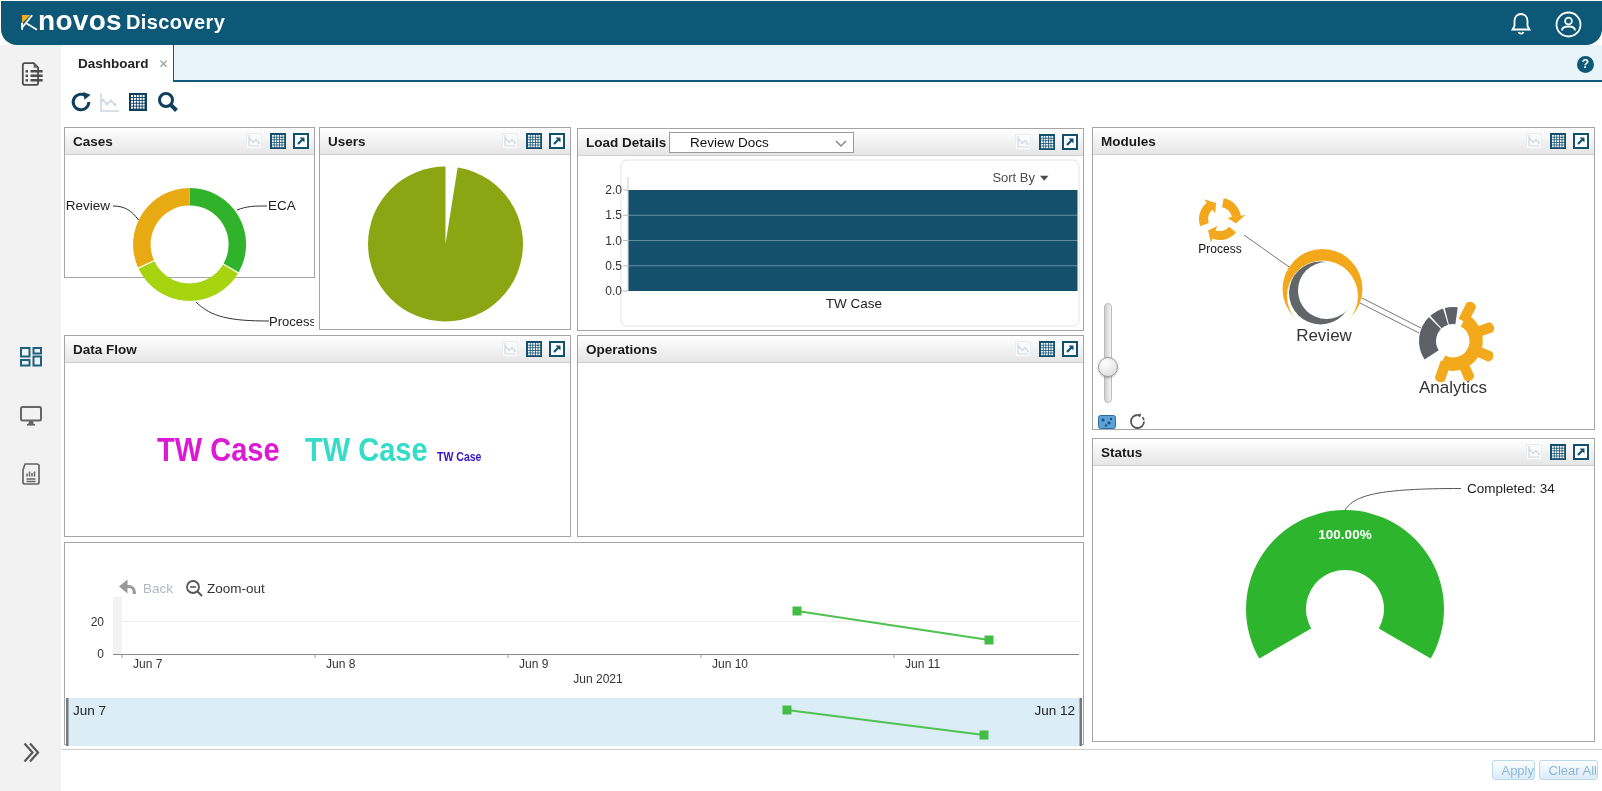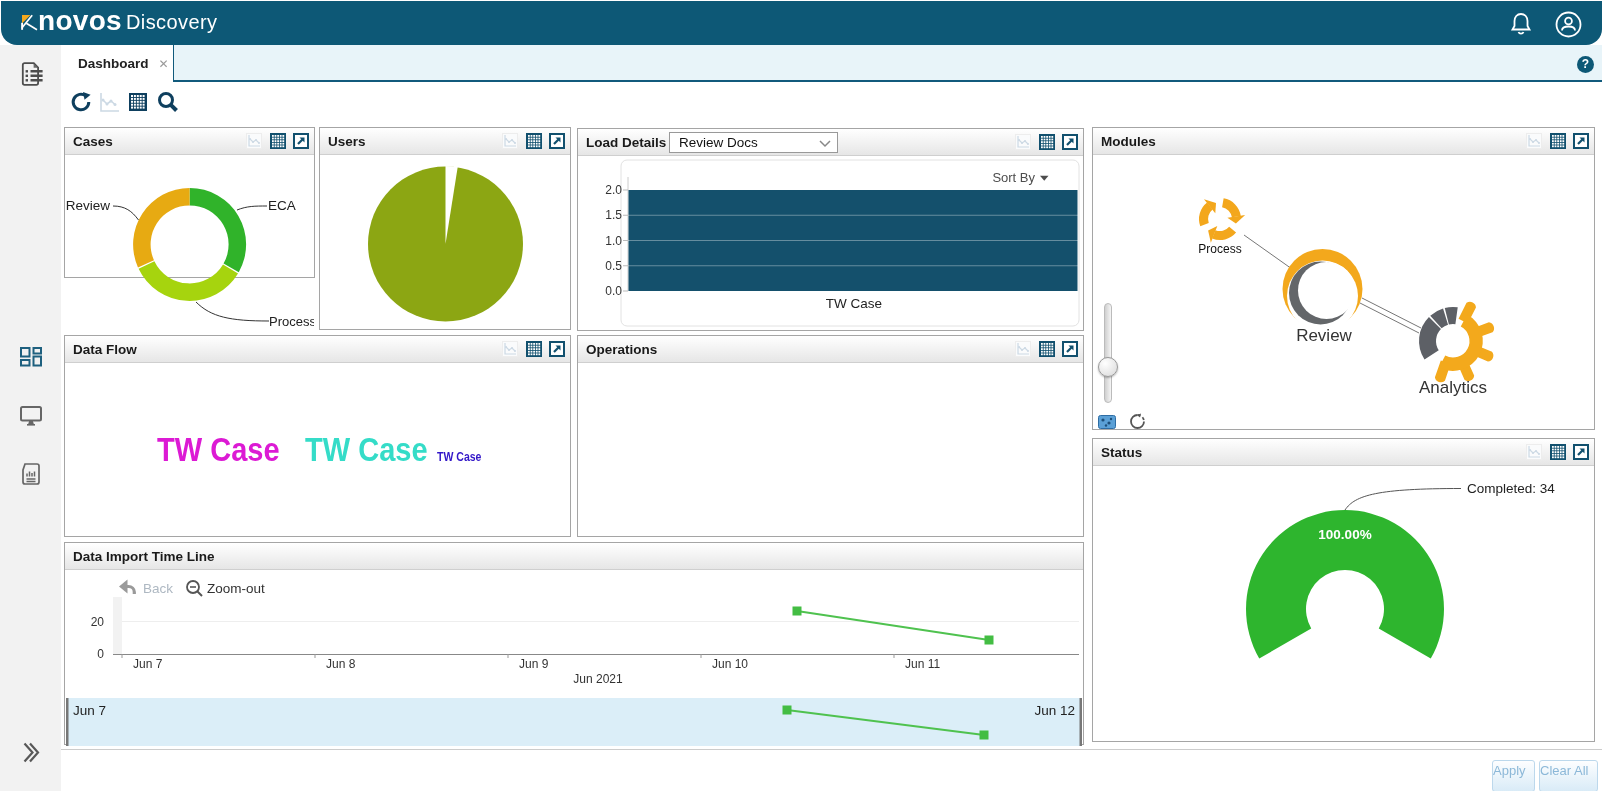--- a/index.html
+++ b/index.html
@@ -1,35 +1,35 @@
 <!DOCTYPE html>
 <html><head><meta charset="utf-8"><style>
 *{margin:0;padding:0;box-sizing:border-box}
 html,body{width:1602px;height:791px;font-family:"Liberation Sans",sans-serif;background:#fff;overflow:hidden;position:relative}
 .topbar{position:absolute;left:1px;top:1px;width:1601px;height:44px;background:#0d5876;border-radius:0 0 16px 16px}
 .brand1{position:absolute;left:37px;top:7px;font-size:28px;line-height:26px;color:#fff;letter-spacing:0.3px;font-weight:bold}
-.brand2{position:absolute;left:125px;top:11px;font-size:20px;line-height:20px;font-weight:normal;color:#fff;letter-spacing:0.4px}
+.brand2{position:absolute;left:125px;top:11px;font-size:20px;line-height:20px;font-weight:bold;color:#fff;letter-spacing:0.4px}
 .sidebar{position:absolute;left:0;top:45px;width:61px;height:746px;background:#f2f2f2}
 .tabstrip{position:absolute;left:61px;top:45px;width:1541px;height:35px;background:#e8f4f9}
 .tabline{position:absolute;left:174px;top:80px;width:1428px;height:1.5px;background:#115a7c}
 .tab{position:absolute;left:61px;top:45px;width:113px;height:37px;background:#fff;border-right:1.5px solid #115a7c;font-size:13.5px;font-weight:bold;color:#222;padding:11px 8px 0 17px}
 .tabx{color:#999;font-weight:normal;font-size:12px;margin-left:10px}
 .qmark{position:absolute;left:1577px;top:56px;width:17px;height:17px;border-radius:50%;background:#0d5876;color:#fff;font-size:12px;font-weight:bold;text-align:center;line-height:17px}
 .panel{position:absolute;border:1px solid #a5a5a5;background:#fff}
 .phead{position:absolute;left:0;top:0;right:0;height:27px;background:linear-gradient(#ffffff,#e6e6e6);border-bottom:1px solid #cfcfcf}
 .ptitle{position:absolute;left:8px;top:6px;font-size:13.5px;font-weight:bold;color:#1a1a1a}
 .hic{position:absolute;right:5px;top:5px}
 .hic svg{margin-left:3px;vertical-align:top}
-.sel{position:absolute;left:91px;top:3px;width:169px;height:21px;background:#fff;border:1px solid #999;font-size:13.5px;color:#111;padding:2px 0 0 9px}
+.sel{position:absolute;left:91px;top:3px;width:185px;height:21px;background:#fff;border:1px solid #999;font-size:13.5px;color:#111;padding:2px 0 0 20px}
 .clbl{font-size:13.5px;fill:#222}
 .ax{font-size:12px;fill:#333}
 .vslider{position:absolute;left:11px;top:175px;width:8px;height:100px;background:linear-gradient(90deg,#cfcfcf,#f5f5f5);border:1px solid #bbb;border-radius:4px}
 .vthumb{position:absolute;left:-7px;top:53px;width:20px;height:20px;border-radius:50%;background:radial-gradient(circle at 35% 30%,#fff,#d8d8d8);border:1px solid #999;box-shadow:0 1px 2px rgba(0,0,0,0.3)}
 .fline{position:absolute;left:61px;top:749px;width:1541px;height:1px;background:#ccc}
-.btn{position:absolute;top:760px;height:32px;border:1px solid #bcd8ec;border-radius:3px;background:linear-gradient(#fdfeff,#d9ebf7);color:#8cb8d8;font-size:13px;text-align:left;line-height:20px}
+.btn{position:absolute;top:760px;height:20px;border:1px solid #bcd8ec;border-radius:3px;background:linear-gradient(#fdfeff,#d9ebf7);color:#8cb8d8;font-size:13px;text-align:right;line-height:20px}
 text{font-family:"Liberation Sans",sans-serif}
 </style></head>
 <body>
 <div class="topbar">
 <svg width="18" height="17" viewBox="0 0 18 17" style="position:absolute;left:20px;top:13px">
 <path d="M1,1 H9.5 L1,9.5 Z" fill="#f5a91c"></path>
 <path d="M11.2,1.2 L1,13.8" stroke="#fff" stroke-width="1.7"></path>
 <path d="M1.1,8.8 V15.8" stroke="#fff" stroke-width="1.9"></path>
 <path d="M5.3,9.3 L16,15.8" stroke="#fff" stroke-width="1.7"></path>
 </svg>
@@ -570,23 +570,20 @@
 </span>
     </div>
 <svg width="501" height="275" viewBox="0 0 501 275" style="position:absolute;left:0px;top:28px">
 <path d="M252,43 C262,28 285,21.5 368,21.5" stroke="#555" stroke-width="1" fill="none"></path>
 <text x="374" y="26" class="clbl">Completed: 34</text>
 <path d="M166.26,191.5 A99,99 0 1 1 337.74,191.5 L285.77,161.5 A39,39 0 1 0 218.23,161.5 Z" fill="#2eb52e"></path>
 <text x="252" y="72" text-anchor="middle" style="font-weight:bold;font-size:13.5px" fill="#fff">100.00%</text>
 </svg>
 </div>
 <div class="panel" style="left:64px;top:542px;width:1020px;height:203px">
-<div class="phead">
-      <span class="ptitle">Data Import Time Line</span>
-    </div>
 <svg width="1018" height="175" viewBox="0 0 1018 175" style="position:absolute;left:0px;top:28px">
 <path d="M62.5,8.5 L54,15.5 L62.5,22.5 Z" fill="#9a9a9a"></path>
       <path d="M60,15.5 H63.5 A5.8,5.5 0 0 1 69.3,21 V23" stroke="#9a9a9a" stroke-width="3.2" fill="none"></path>
 <text x="78" y="22" style="font-size:13.5px" fill="#aeb8c2">Back</text>
 <circle cx="128" cy="16" r="6" stroke="#555" stroke-width="1.8" fill="none"></circle>
 <line x1="125" y1="16" x2="131" y2="16" stroke="#555" stroke-width="1.6"></line>
 <line x1="132.5" y1="20.5" x2="137" y2="25" stroke="#555" stroke-width="2"></line>
 <text x="142" y="22" style="font-size:13.5px" fill="#333">Zoom-out</text>
 <rect x="48" y="26" width="9" height="57" fill="#f2f2f2"></rect>
 <line x1="57" y1="50.5" x2="1014" y2="50.5" stroke="#eee"></line>

